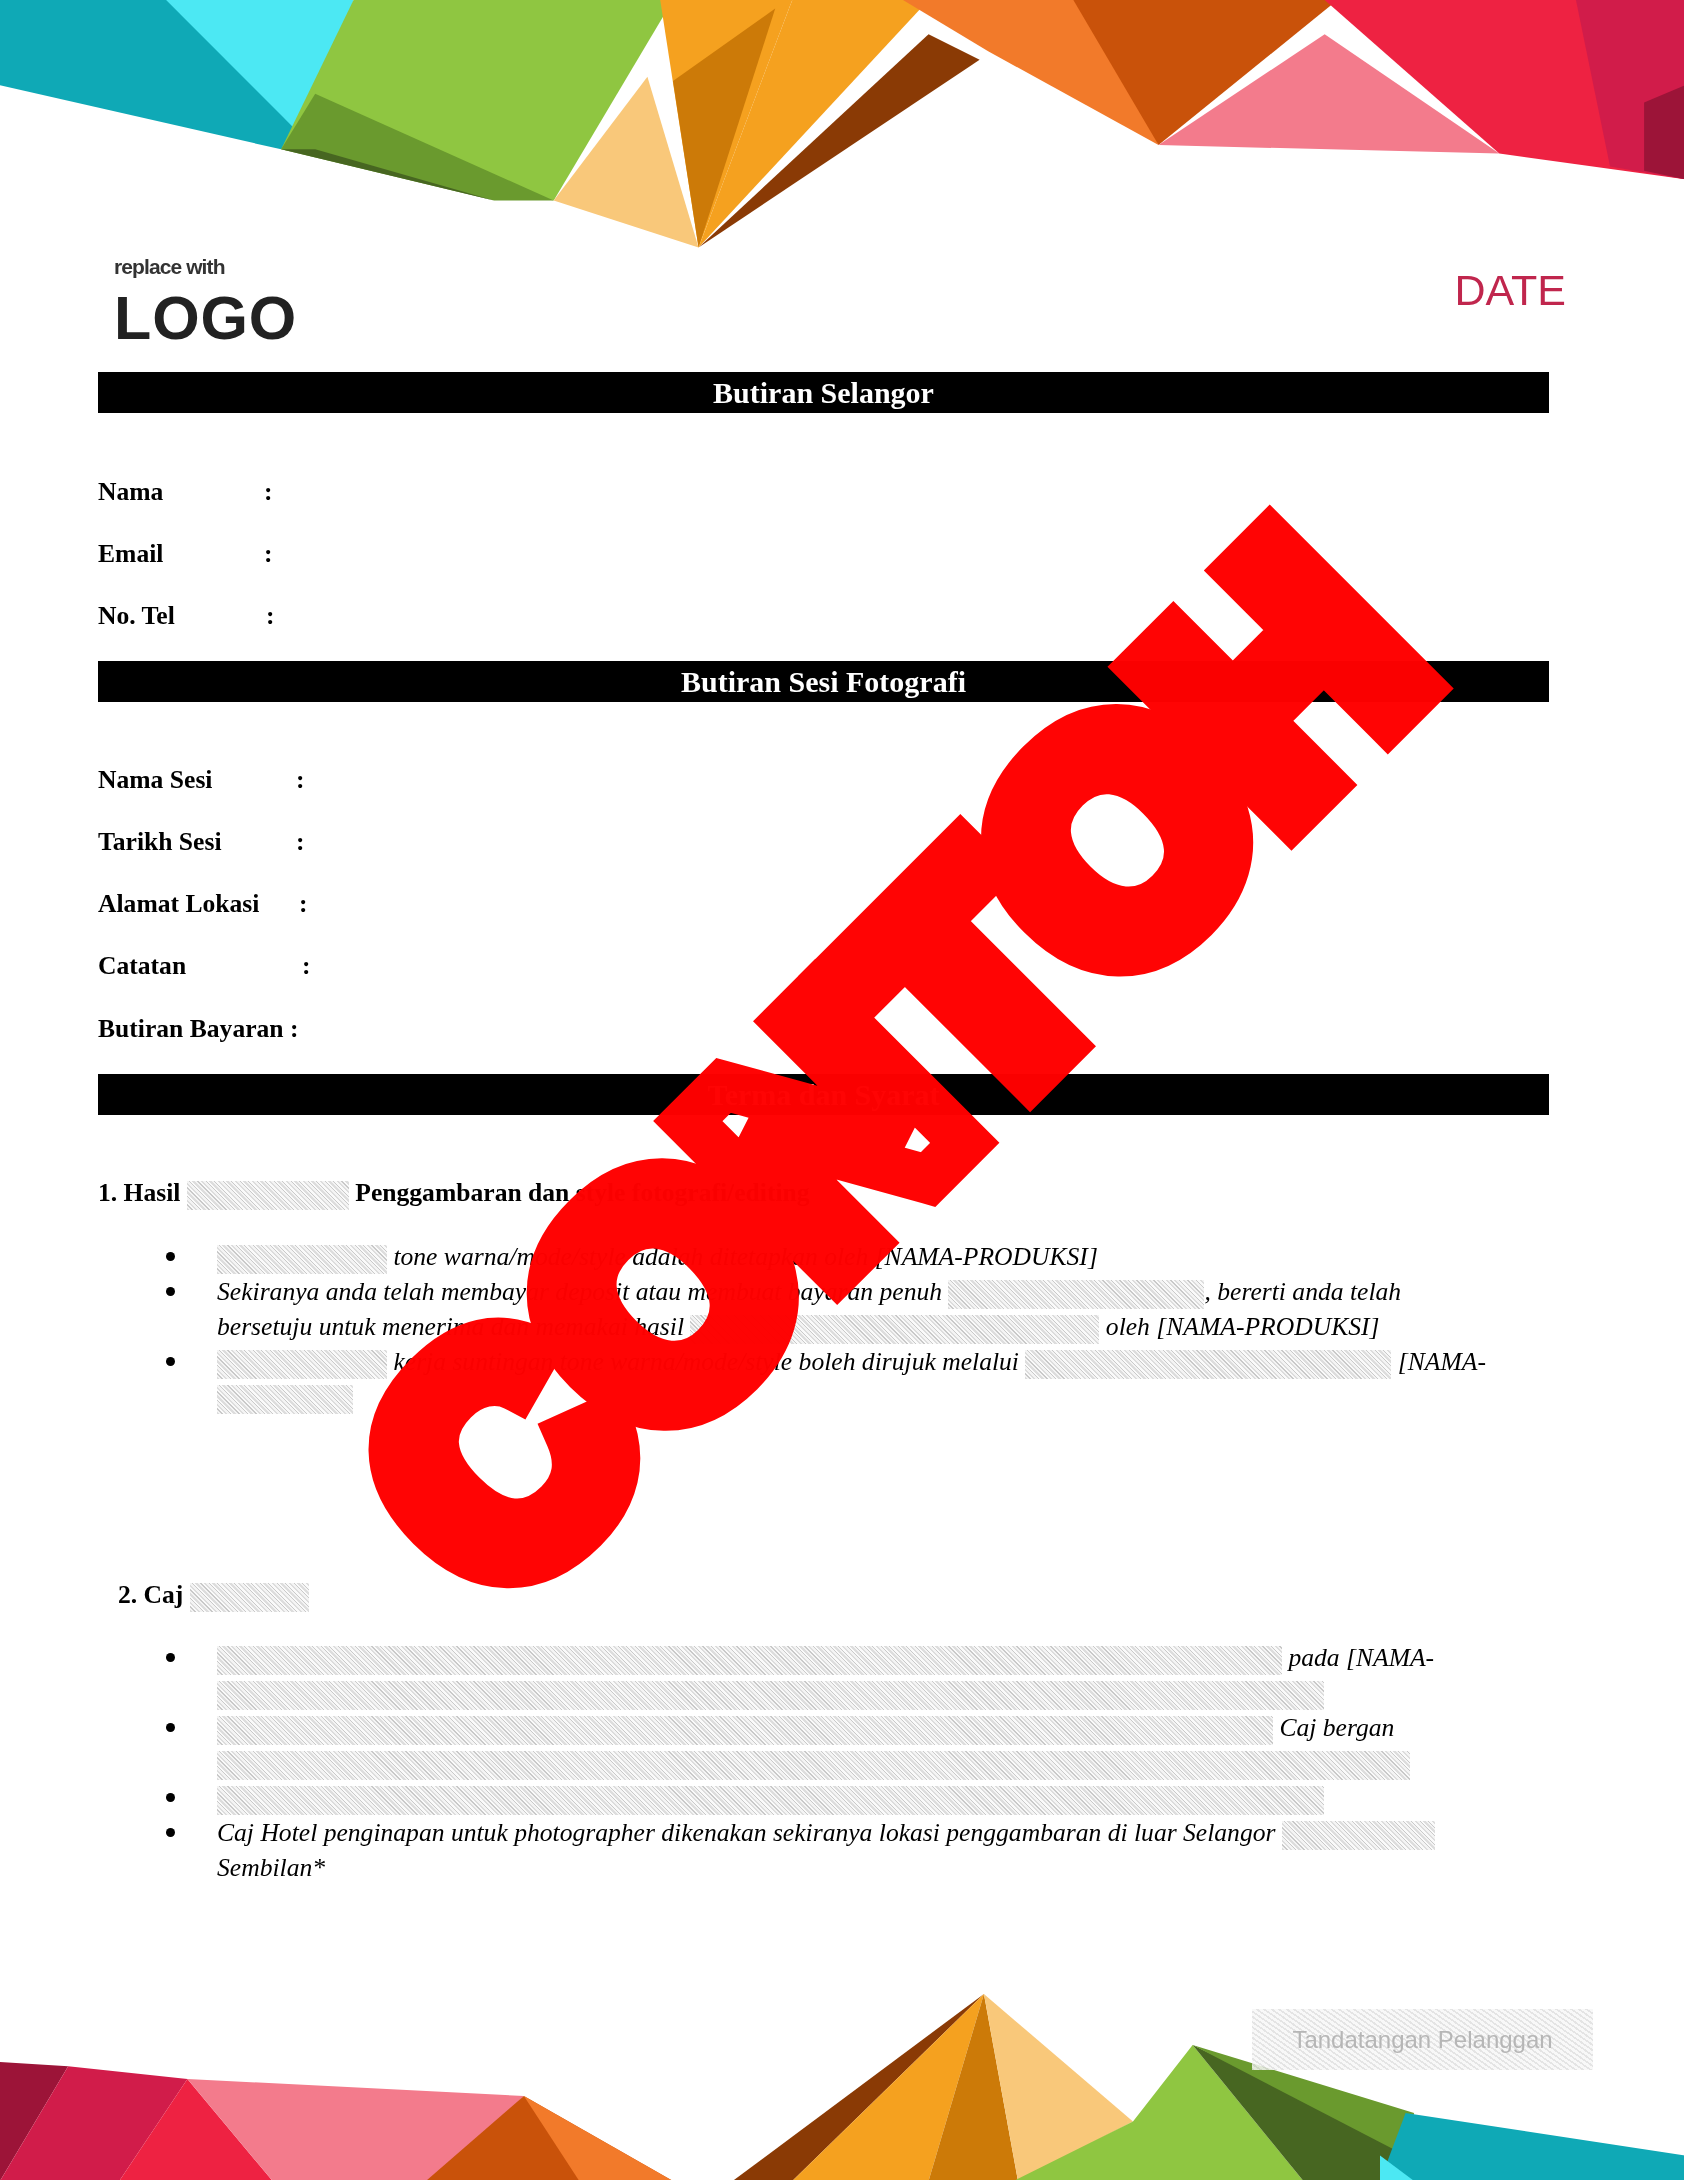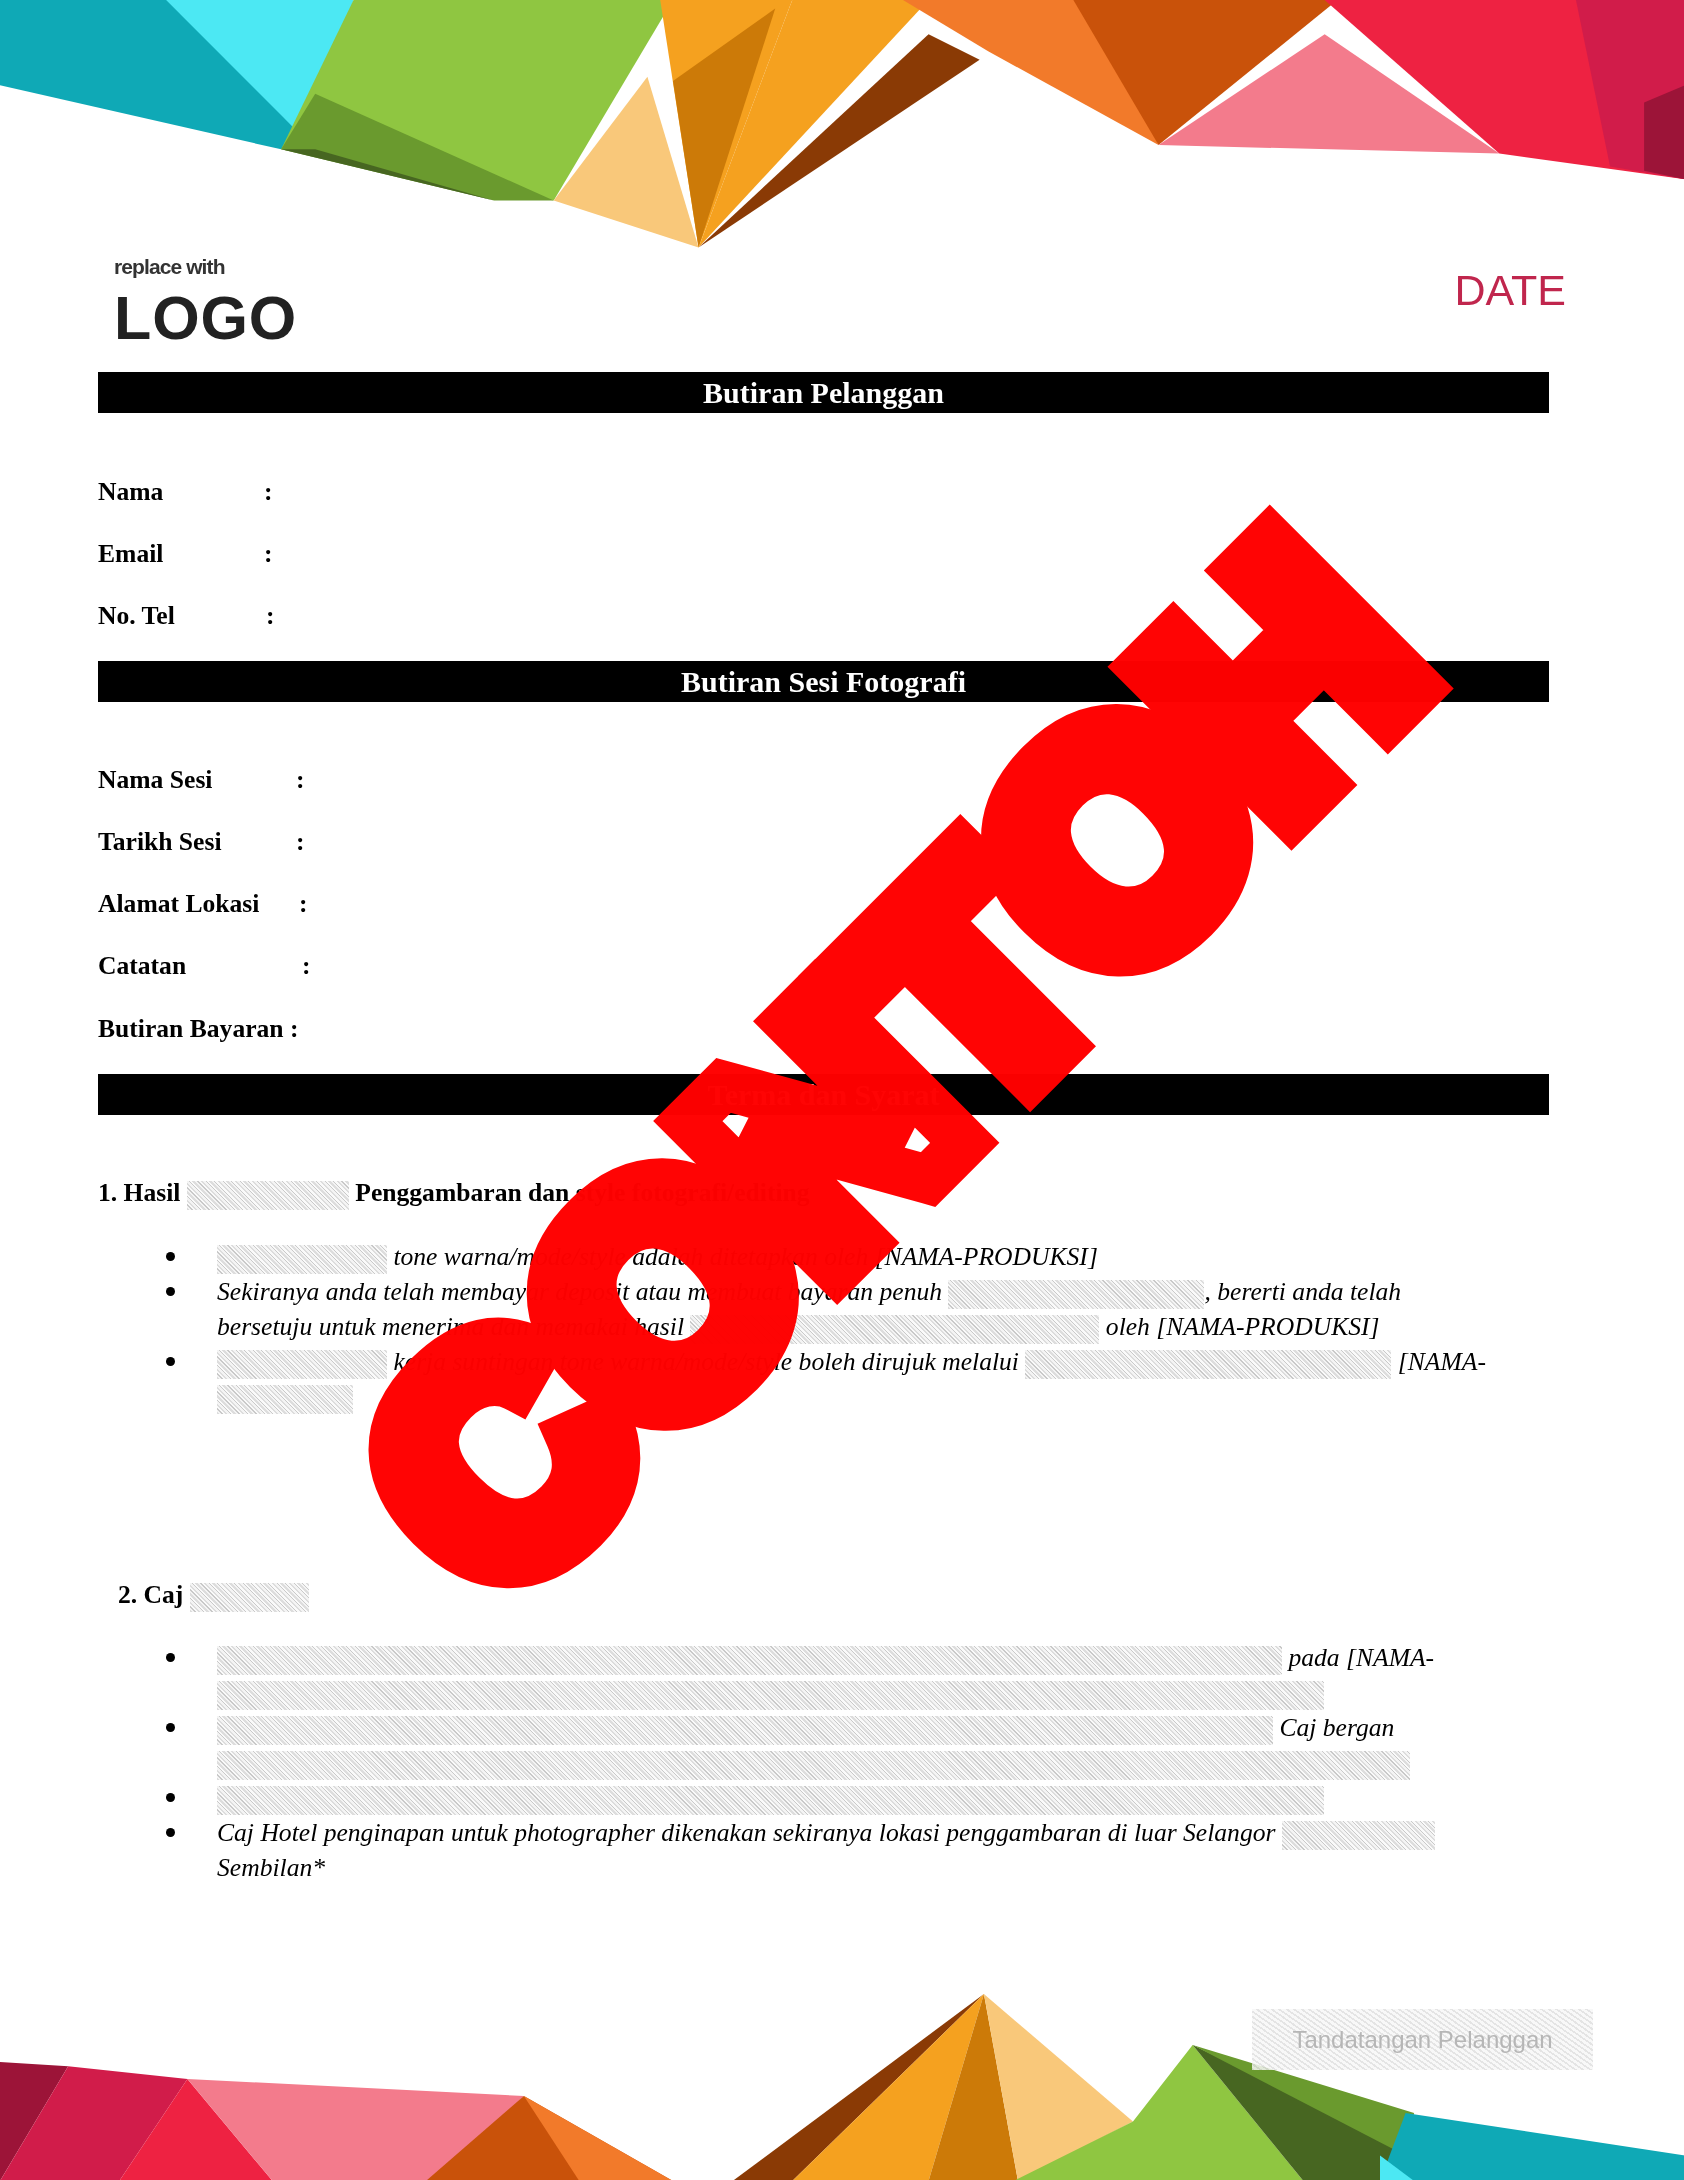--- a/index.html
+++ b/index.html
@@ -44,21 +44,21 @@
   <polygon points="1850,0 1978,0 1978,210 1890,195" fill="#d11c4a"></polygon>
   <polygon points="1930,120 1978,100 1978,210 1930,200" fill="#9c1438"></polygon>
 </svg>
 
 <div class="logo">
   <div class="small">replace with</div>
   <div class="big">LOGO</div>
 </div>
 <div class="date">DATE</div>
 
-<div class="bar" style="top:372px;">Butiran Pelanggan</div>
+<div class="bar" style="top:372px;">Butiran Selangor</div>
 <div class="field" style="top:477px;">
   <span>Nama</span>
   <span class="colon" style="left:166px;">:</span>
 </div>
 <div class="field" style="top:539px;">
   <span>Email</span>
   <span class="colon" style="left:166px;">:</span>
 </div>
 <div class="field" style="top:601px;">
   <span>No. Tel</span>

